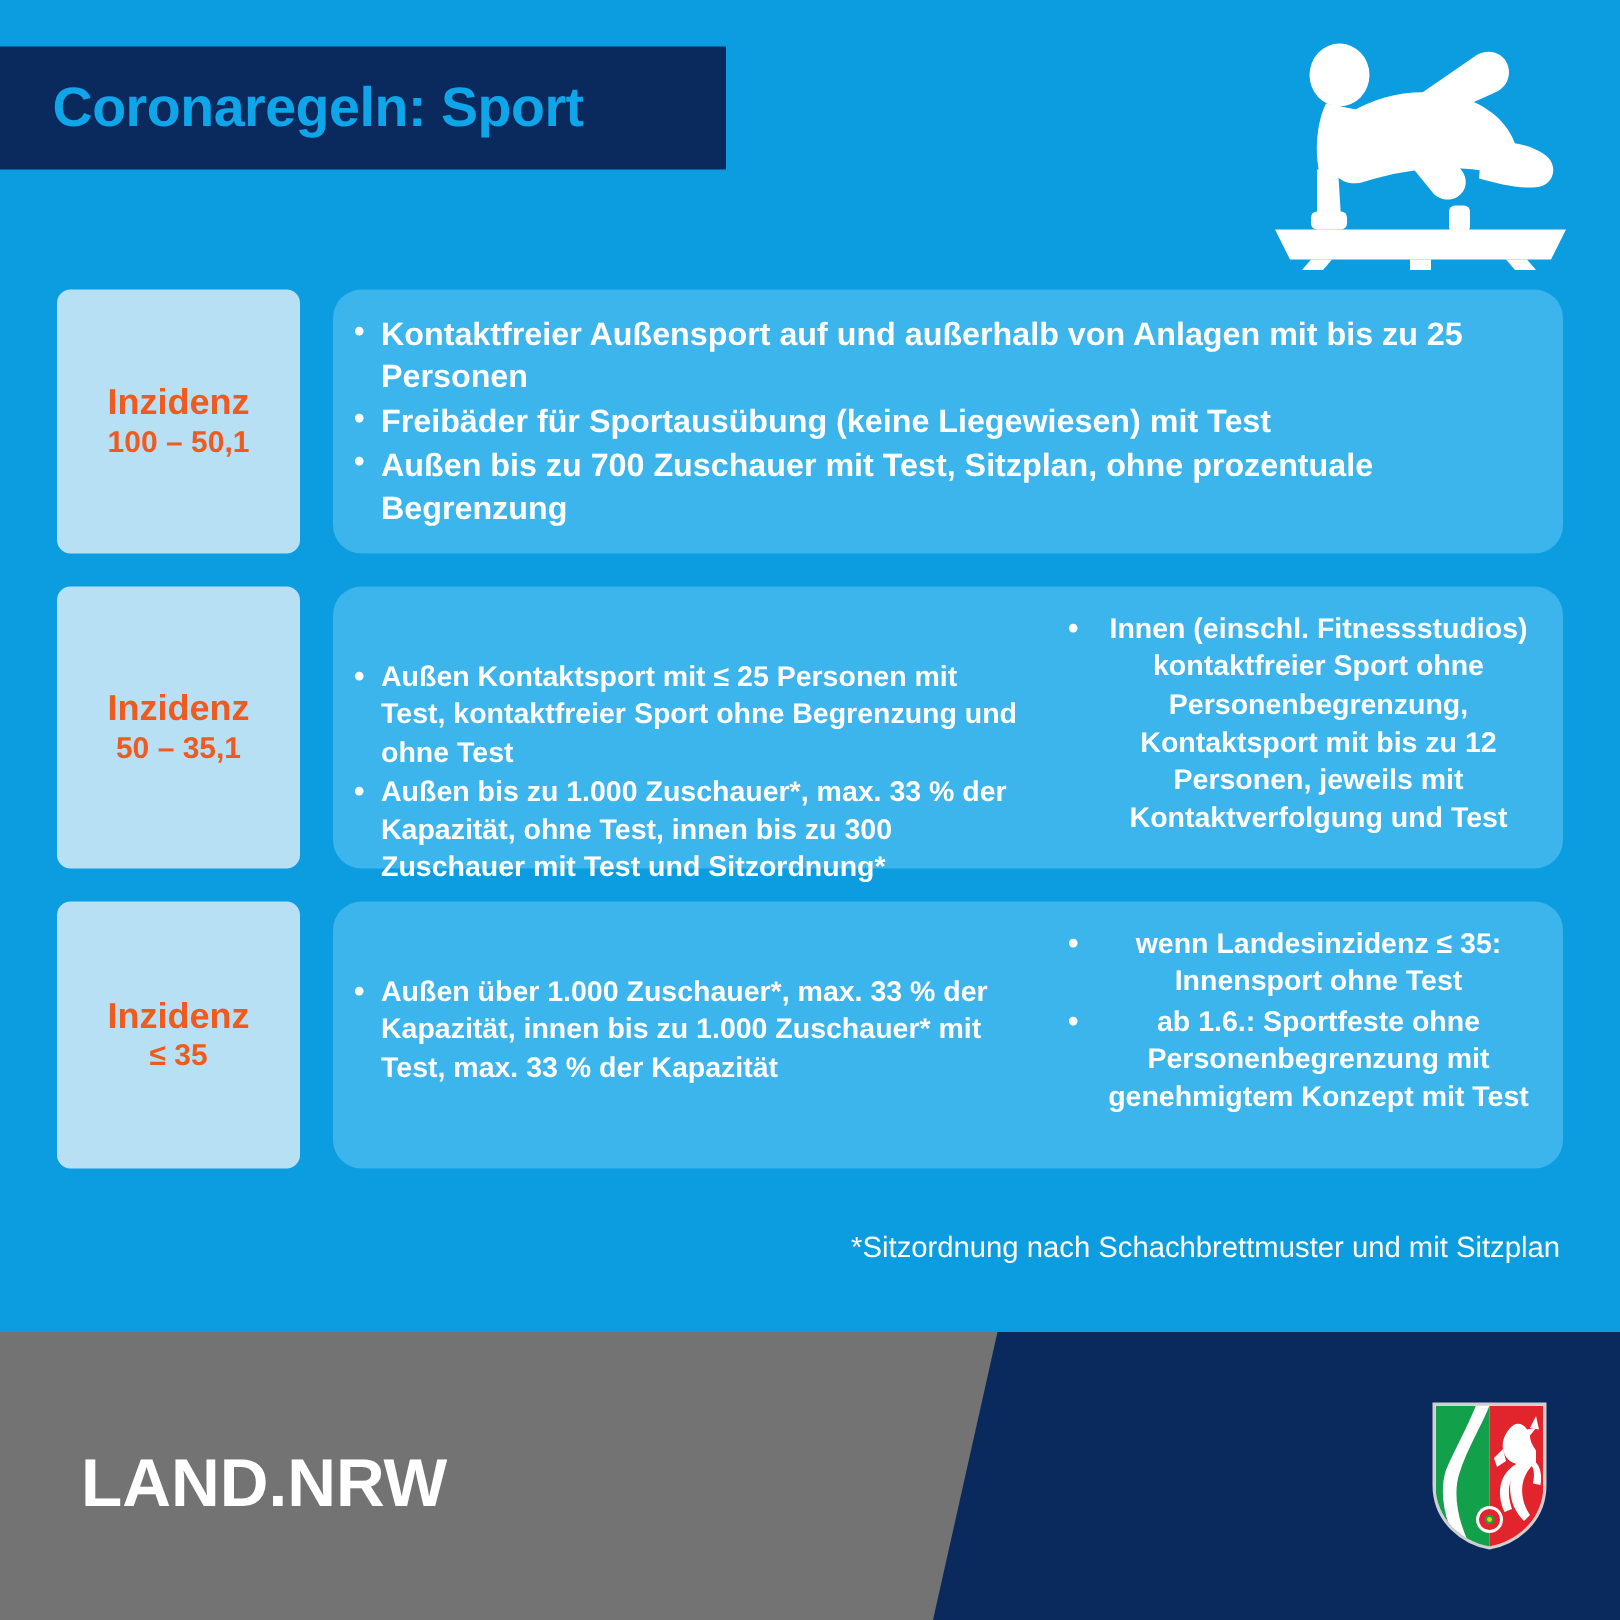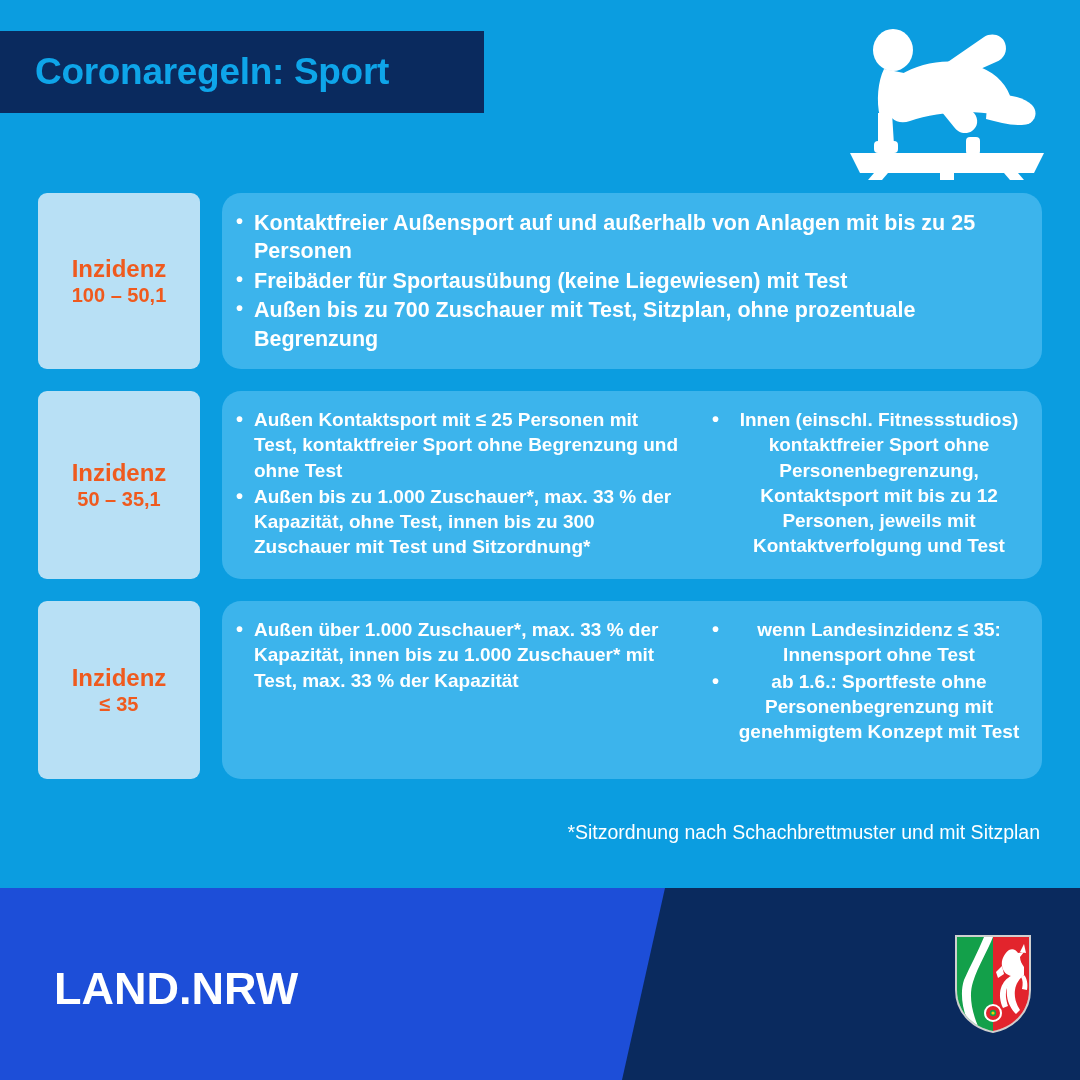--- a/index.html
+++ b/index.html
@@ -88,20 +88,21 @@
     display: flex;
     padding: 16px 14px 16px 10px;
     box-sizing: border-box;
   }
   .col {
     box-sizing: border-box;
   }
   .col-wide {
     flex: 0 0 460px;
     padding-right: 10px;
+    margin-top: 32px;
   }
   .col-narrow {
     flex: 1 1 auto;
     padding-left: 16px;
     text-align: center;
   }
   .col-full {
     flex: 1 1 auto;
   }
   ul.bullets {
@@ -147,21 +148,21 @@
     margin-top: 29px;
   }
 
   
   #footer {
     position: absolute;
     left: 0;
     bottom: 0;
     width: 1080px;
     height: 192px;
-    background: #1d4ed8;
+    background: #737373;
     overflow: hidden;
   }
   #footer-diagonal {
     position: absolute;
     inset: 0;
   }
   #land-nrw-wordmark {
     position: absolute;
     left: 54px;
     top: 75px;

